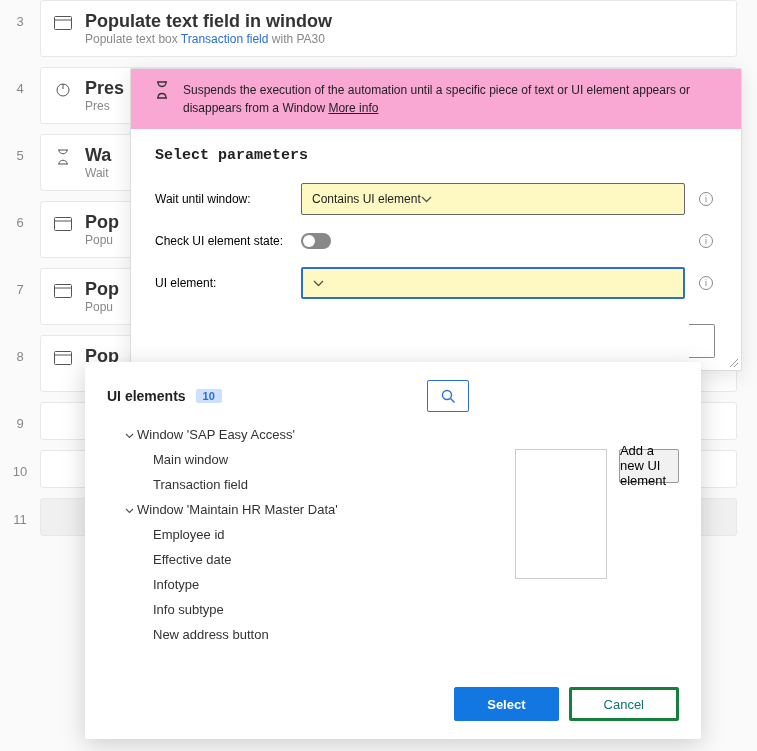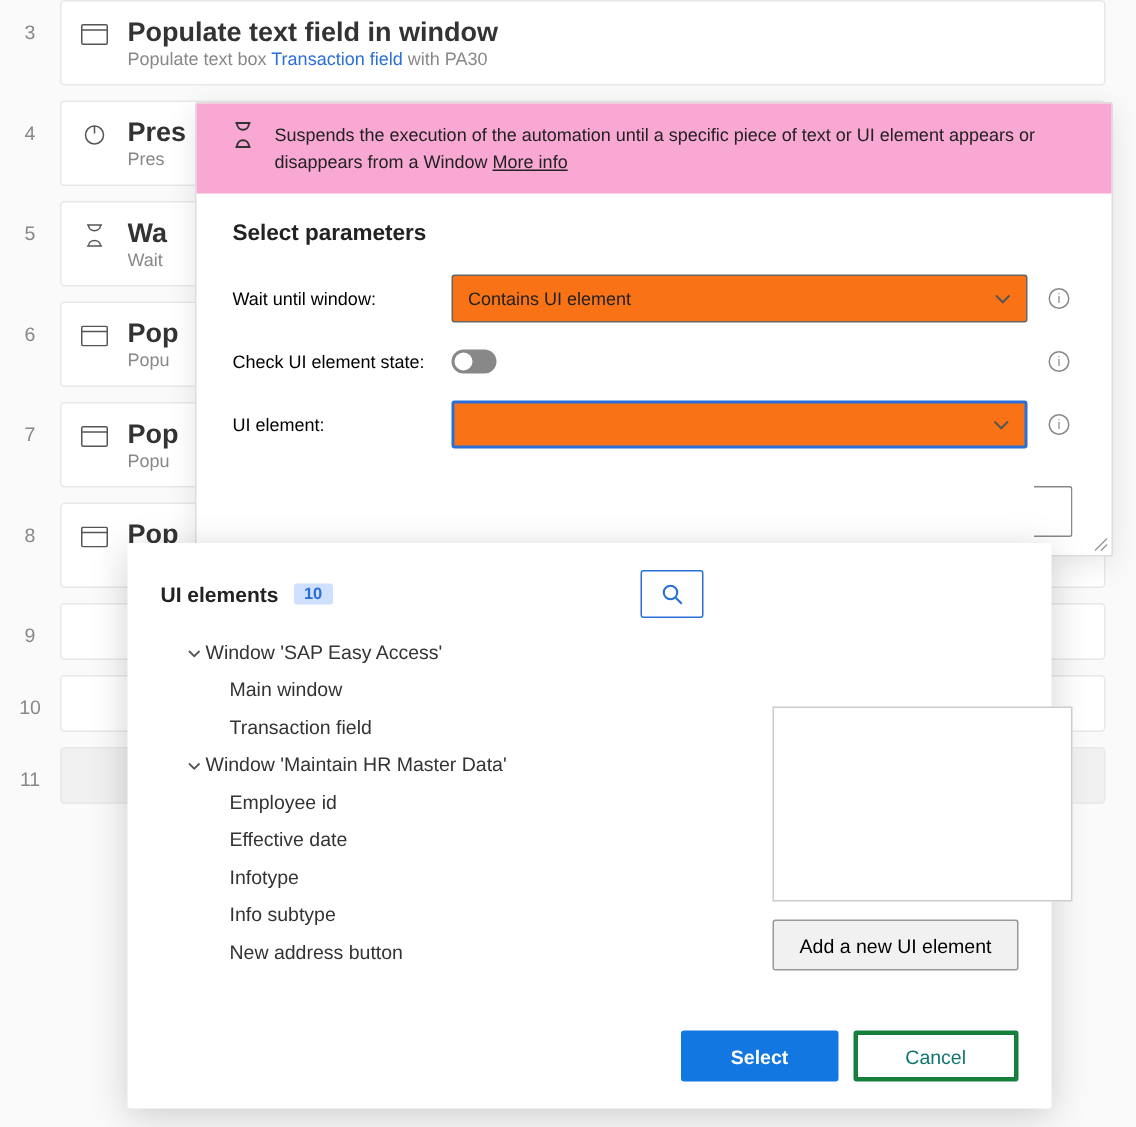--- a/index.html
+++ b/index.html
@@ -18,49 +18,49 @@
   .step-card.sel { background: #f0f0f0; }
   .step-row.blank .step-card { min-height: 38px; }
 
   
   .modal { position: absolute; left: 130px; top: 68px; width: 612px; background: #fff; border: 1px solid #ddd; border-radius: 2px; box-shadow: 0 5px 20px rgba(0,0,0,0.1); }
   .modal-head { display: flex; justify-content: space-between; align-items: center; padding: 18px 24px 14px; }
   .modal-title { font-size: 18px; font-weight: 600; color: #222; }
   .close-btn { width: 28px; height: 28px; display: flex; align-items: center; justify-content: center; color: #555; cursor: pointer; }
   .info-strip { background: #f9a8d4; padding: 12px 24px; display: flex; gap: 14px; font-size: 12px; color: #222; line-height: 1.5; }
   .info-strip .more { text-decoration: underline; cursor: pointer; }
-  .section-h { font-size: 15px; font-weight: 600; padding: 18px 24px 8px; color: #222; }
+  .section-h { font-size: 15px; font-weight: 600; padding: 18px 24px 8px; color: #222; font-family: Liberation Mono, monospace; }
   .param-grid { padding: 6px 24px; }
   .param-row { display: flex; align-items: center; min-height: 42px; gap: 10px; }
   .param-label { width: 136px; font-size: 12px; color: #000000; }
   .param-field { flex: 1; }
   .param-info { width: 22px; display: flex; justify-content: center; }
-  .select-box { width: 100%; height: 32px; border: 1px solid #666; border-radius: 2px; padding: 0 10px; display: flex; align-items: center; justify-content: space-between; font-size: 12px; background: #f97316; cursor: pointer; }
+  .select-box { width: 100%; height: 32px; border: 1px solid #666; border-radius: 2px; padding: 0 10px; display: flex; align-items: center; font-size: 12px; background: #fef9c3; cursor: pointer; }
   .select-box.active { border: 2px solid #2a6fd6; }
   .select-val { color: #222; }
   .chev { color: #555; }
   .toggle { width: 30px; height: 16px; background: #888; border-radius: 8px; position: relative; cursor: pointer; }
   .toggle::after { content: ""; position: absolute; left: 2px; top: 2px; width: 12px; height: 12px; background: #fff; border-radius: 50%; }
   .info-circ { width: 14px; height: 14px; border: 1px solid #888; border-radius: 50%; display: flex; align-items: center; justify-content: center; font-size: 9px; color: #888; cursor: pointer; }
   .resize-handle { position: absolute; right: 2px; bottom: 2px; width: 12px; height: 12px; }
 
   
   .popup { position: absolute; left: 85px; top: 362px; width: 616px; background: #fff; box-shadow: 0 5px 25px rgba(0,0,0,0.18); border-radius: 2px; padding: 18px 22px; }
-  .popup-top { display: flex; justify-content: space-between; align-items: flex-end; gap: 10px; }
+  .popup-top { display: flex; justify-content: space-between; align-items: center; gap: 10px; }
   .popup-left { flex: 1; }
   .popup-head { display: flex; align-items: center; gap: 10px; margin-bottom: 10px; justify-content: space-between; }
   .popup-title { font-size: 14px; font-weight: 600; color: #222; }
   .count-badge { background: #cfe0ff; color: #2a6fd6; font-size: 11px; padding: 1px 7px; border-radius: 2px; font-weight: 600;}
   .search-btn { width: 42px; height: 32px; border: 1px solid #2a6fd6; border-radius: 2px; display: flex; align-items: center; justify-content: center; color: #2a6fd6; cursor: pointer; }
   .tree { font-size: 13px; color: #333; }
   .tree-row { display: flex; align-items: center; height: 25px; cursor: pointer; }
   .tw { display: inline-block; width: 16px; text-align: center; color: #555; }
   .ind1 { padding-left: 14px; }
   .ind2 { padding-left: 46px; }
-  .popup-right { width: 200px; display: flex; flex-direction: column; gap: 12px; padding-left: 36px; }
+  .popup-right { width: 200px; display: flex; flex-direction: row; gap: 12px; padding-left: 36px; }
   .preview-box { width: 200px; height: 130px; border: 1px solid #ccc; background: #fff; }
   .add-btn { height: 34px; border: 1px solid #999; background: #f1f1f1; font-size: 13px; display: flex; align-items: center; justify-content: center; cursor: pointer; border-radius: 2px; }
   .popup-foot { display: flex; justify-content: flex-end; gap: 10px; margin-top: 40px; }
   .btn { height: 34px; min-width: 88px; padding: 0 32px; font-size: 13px; border-radius: 2px; display: flex; align-items: center; justify-content: center; cursor: pointer; }
   .btn-primary { background: #1277e1; color: #fff; border: 1px solid #1277e1; font-weight: 600; }
   .btn-secondary { background: #fff; color: #0f766e; border: 3px solid #15803d; }
 </style>
 </head>
 <body>
 

